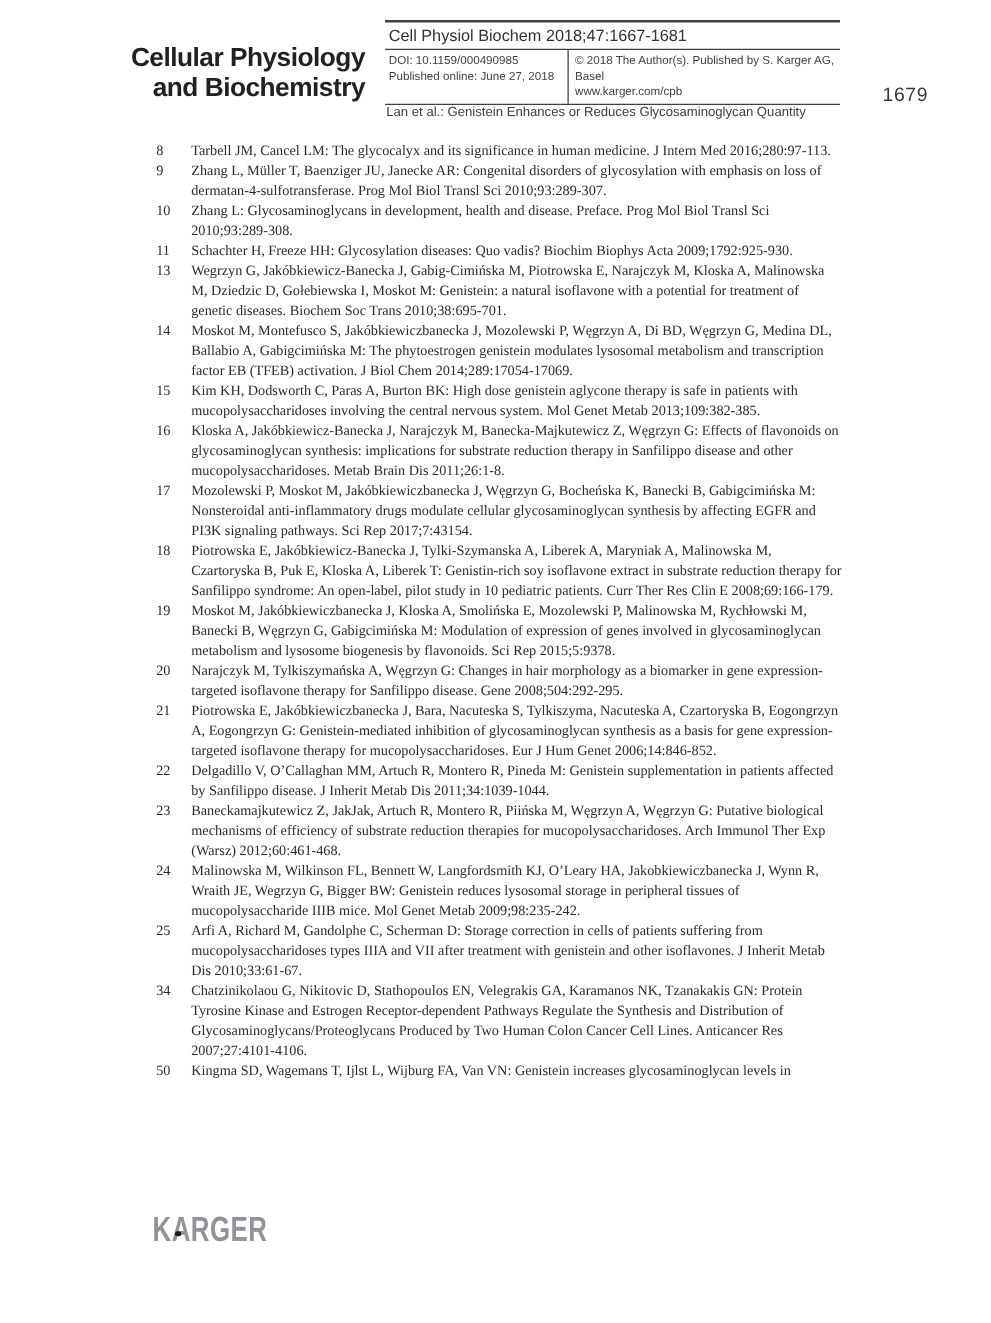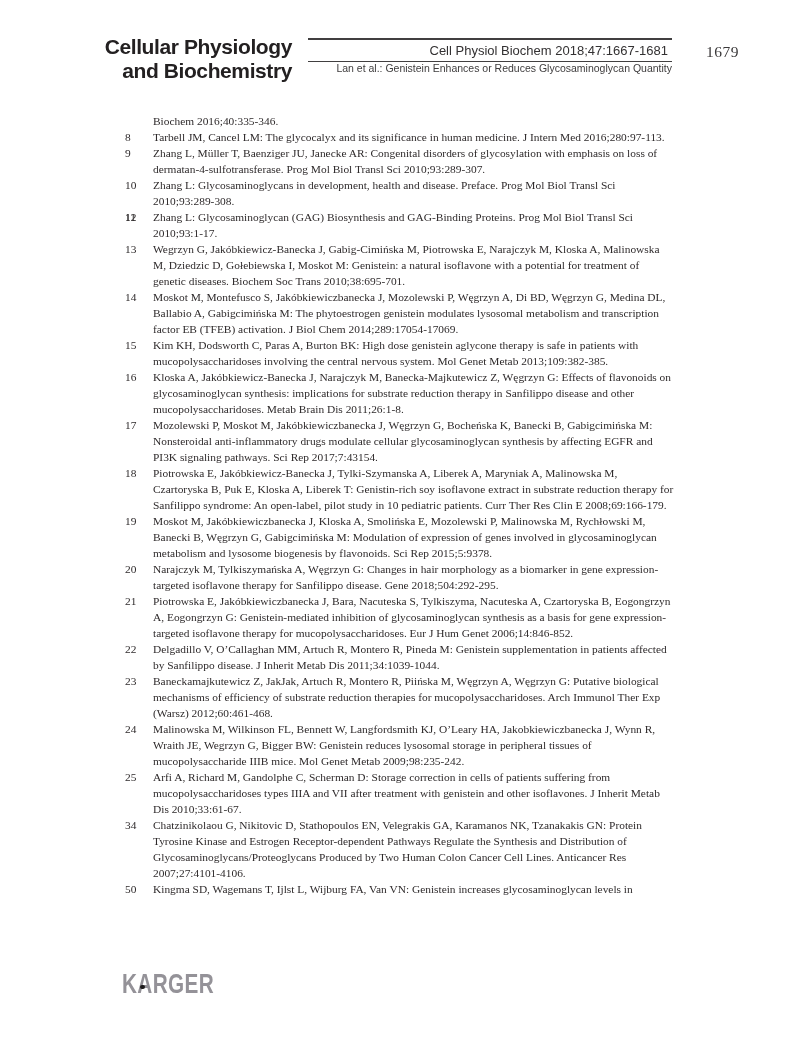--- a/index.html
+++ b/index.html
@@ -25,25 +25,24 @@
     font-weight: bold;
     font-size: 21px;
     line-height: 24px;
     letter-spacing: -0.4px;
     color: #232021;
   }
 
   .header-box {
     position: absolute;
     left: 308px;
-    top: 38px;
+    top: 16px;
     width: 364px;
     font-family: "Liberation Sans", sans-serif;
     color: #3c3a3b;
-    text-align: right;
   }
   .citation-row {
     border-top: 2px solid #413f40;
     border-bottom: 1px solid #413f40;
     font-size: 13px;
     padding: 3px 4px 3px 3px;
     color: #333132;
   }
   .meta-row {
     display: flex;
@@ -63,25 +62,24 @@
   }
   .running-title {
     margin-top: 0;
     padding-left: 1px;
     font-size: 10.5px;
     color: #3e3c3d;
   }
   .page-number {
     position: absolute;
     left: 706px;
-    top: 43px;
+    top: 68px;
     font-size: 15.5px;
     color: #3a3839;
     letter-spacing: 0.5px;
-    font-family: Liberation Serif, serif;
   }
 
   
   .refs {
     position: absolute;
     left: 125px;
     top: 113px;
     width: 549px;
     font-family: "Liberation Serif", serif;
     font-size: 11.4px;
@@ -132,40 +130,48 @@
 
 <div class="page">
 
   <div class="journal-title">
     <div>Cellular Physiology</div>
     <div>and Biochemistry</div>
   </div>
 
   <div class="header-box">
     <div class="citation-row">Cell Physiol Biochem 2018;47:1667-1681</div>
+    <div class="meta-row">
+      <div class="meta-left">
+        <div>DOI: 10.1159/000490985</div>
+        <div>Published online: June 27, 2018</div>
+      </div>
+      <div class="meta-right">
+        <div>© 2018 The Author(s). Published by S. Karger AG, Basel</div>
+        <div>www.karger.com/cpb</div>
+      </div>
+    </div>
     <div class="running-title">Lan et al.: Genistein Enhances or Reduces Glycosaminoglycan Quantity</div>
   </div>
 
   <div class="page-number">1679</div>
 
   <div class="refs" id="refs">
-      <div class="ref"><span class="num"></span><span class="txt">Biochem 2016;40:335-346.</span></div>
       <div class="ref"><span class="num">8</span><span class="txt">Tarbell JM, Cancel LM: The glycocalyx and its significance in human medicine. J Intern Med 2016;280:97-113.</span></div>
       <div class="ref"><span class="num">9</span><span class="txt">Zhang L, Müller T, Baenziger JU, Janecke AR: Congenital disorders of glycosylation with emphasis on loss of dermatan-4-sulfotransferase. Prog Mol Biol Transl Sci 2010;93:289-307.</span></div>
       <div class="ref"><span class="num">10</span><span class="txt">Zhang L: Glycosaminoglycans in development, health and disease. Preface. Prog Mol Biol Transl Sci 2010;93:289-308.</span></div>
-      <div class="ref"><span class="num">11</span></div>
-      <div class="ref"><span class="num">12</span><span class="txt">Zhang L: Glycosaminoglycan (GAG) Biosynthesis and GAG-Binding Proteins. Prog Mol Biol Transl Sci 2010;93:1-17.</span></div>
+      <div class="ref"><span class="num">11</span><span class="txt">Schachter H, Freeze HH: Glycosylation diseases: Quo vadis? Biochim Biophys Acta 2009;1792:925-930.</span></div>
       <div class="ref"><span class="num">13</span><span class="txt">Wegrzyn G, Jakóbkiewicz-Banecka J, Gabig-Cimińska M, Piotrowska E, Narajczyk M, Kloska A, Malinowska M, Dziedzic D, Gołebiewska I, Moskot M: Genistein: a natural isoflavone with a potential for treatment of genetic diseases. Biochem Soc Trans 2010;38:695-701.</span></div>
       <div class="ref"><span class="num">14</span><span class="txt">Moskot M, Montefusco S, Jakóbkiewiczbanecka J, Mozolewski P, Węgrzyn A, Di BD, Węgrzyn G, Medina DL, Ballabio A, Gabigcimińska M: The phytoestrogen genistein modulates lysosomal metabolism and transcription factor EB (TFEB) activation. J Biol Chem 2014;289:17054-17069.</span></div>
       <div class="ref"><span class="num">15</span><span class="txt">Kim KH, Dodsworth C, Paras A, Burton BK: High dose genistein aglycone therapy is safe in patients with mucopolysaccharidoses involving the central nervous system. Mol Genet Metab 2013;109:382-385.</span></div>
       <div class="ref"><span class="num">16</span><span class="txt">Kloska A, Jakóbkiewicz-Banecka J, Narajczyk M, Banecka-Majkutewicz Z, Węgrzyn G: Effects of flavonoids on glycosaminoglycan synthesis: implications for substrate reduction therapy in Sanfilippo disease and other mucopolysaccharidoses. Metab Brain Dis 2011;26:1-8.</span></div>
       <div class="ref"><span class="num">17</span><span class="txt">Mozolewski P, Moskot M, Jakóbkiewiczbanecka J, Węgrzyn G, Bocheńska K, Banecki B, Gabigcimińska M: Nonsteroidal anti-inflammatory drugs modulate cellular glycosaminoglycan synthesis by affecting EGFR and PI3K signaling pathways. Sci Rep 2017;7:43154.</span></div>
       <div class="ref"><span class="num">18</span><span class="txt">Piotrowska E, Jakóbkiewicz-Banecka J, Tylki-Szymanska A, Liberek A, Maryniak A, Malinowska M, Czartoryska B, Puk E, Kloska A, Liberek T: Genistin-rich soy isoflavone extract in substrate reduction therapy for Sanfilippo syndrome: An open-label, pilot study in 10 pediatric patients. Curr Ther Res Clin E 2008;69:166-179.</span></div>
       <div class="ref"><span class="num">19</span><span class="txt">Moskot M, Jakóbkiewiczbanecka J, Kloska A, Smolińska E, Mozolewski P, Malinowska M, Rychłowski M, Banecki B, Węgrzyn G, Gabigcimińska M: Modulation of expression of genes involved in glycosaminoglycan metabolism and lysosome biogenesis by flavonoids. Sci Rep 2015;5:9378.</span></div>
-      <div class="ref"><span class="num">20</span><span class="txt">Narajczyk M, Tylkiszymańska A, Węgrzyn G: Changes in hair morphology as a biomarker in gene expression-targeted isoflavone therapy for Sanfilippo disease. Gene 2018;504:292-295.</span></div>
+      <div class="ref"><span class="num">20</span><span class="txt">Narajczyk M, Tylkiszymańska A, Węgrzyn G: Changes in hair morphology as a biomarker in gene expression-targeted isoflavone therapy for Sanfilippo disease. Gene 2008;504:292-295.</span></div>
       <div class="ref"><span class="num">21</span><span class="txt">Piotrowska E, Jakóbkiewiczbanecka J, Bara, Nacuteska S, Tylkiszyma, Nacuteska A, Czartoryska B, Eogongrzyn A, Eogongrzyn G: Genistein-mediated inhibition of glycosaminoglycan synthesis as a basis for gene expression-targeted isoflavone therapy for mucopolysaccharidoses. Eur J Hum Genet 2006;14:846-852.</span></div>
       <div class="ref"><span class="num">22</span><span class="txt">Delgadillo V, O’Callaghan MM, Artuch R, Montero R, Pineda M: Genistein supplementation in patients affected by Sanfilippo disease. J Inherit Metab Dis 2011;34:1039-1044.</span></div>
       <div class="ref"><span class="num">23</span><span class="txt">Baneckamajkutewicz Z, JakJak, Artuch R, Montero R, Piińska M, Węgrzyn A, Węgrzyn G: Putative biological mechanisms of efficiency of substrate reduction therapies for mucopolysaccharidoses. Arch Immunol Ther Exp (Warsz) 2012;60:461-468.</span></div>
       <div class="ref"><span class="num">24</span><span class="txt">Malinowska M, Wilkinson FL, Bennett W, Langfordsmith KJ, O’Leary HA, Jakobkiewiczbanecka J, Wynn R, Wraith JE, Wegrzyn G, Bigger BW: Genistein reduces lysosomal storage in peripheral tissues of mucopolysaccharide IIIB mice. Mol Genet Metab 2009;98:235-242.</span></div>
       <div class="ref"><span class="num">25</span><span class="txt">Arfi A, Richard M, Gandolphe C, Scherman D: Storage correction in cells of patients suffering from mucopolysaccharidoses types IIIA and VII after treatment with genistein and other isoflavones. J Inherit Metab Dis 2010;33:61-67.</span></div>
       <div class="ref"><span class="num">34</span><span class="txt">Chatzinikolaou G, Nikitovic D, Stathopoulos EN, Velegrakis GA, Karamanos NK, Tzanakakis GN: Protein Tyrosine Kinase and Estrogen Receptor-dependent Pathways Regulate the Synthesis and Distribution of Glycosaminoglycans/Proteoglycans Produced by Two Human Colon Cancer Cell Lines. Anticancer Res 2007;27:4101-4106.</span></div>
       <div class="ref"><span class="num">50</span><span class="txt">Kingma SD, Wagemans T, Ijlst L, Wijburg FA, Van VN: Genistein increases glycosaminoglycan levels in</span></div>
     </div>
 
   <div class="karger-logo">

